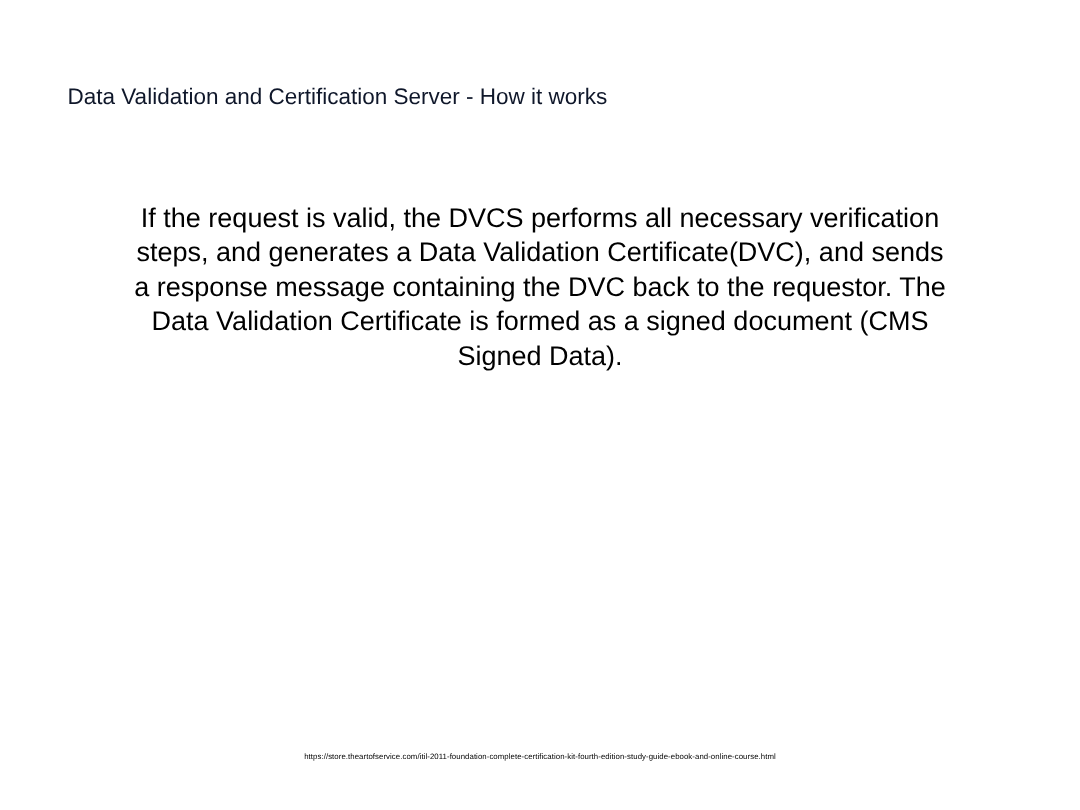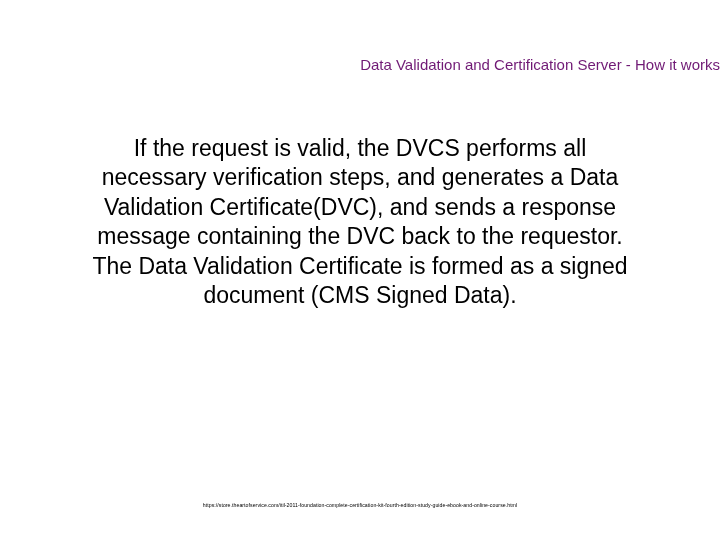--- a/index.html
+++ b/index.html
@@ -14,32 +14,33 @@
     width: 720px;
     height: 540px;
     position: relative;
     padding: 0;
   }
   .title {
     position: absolute;
     top: 56px;
     left: 0;
     right: 0;
-    text-align: right;
+    text-align: left;
     font-size: 15px;
-    color: #701a75;
+    color: #0f172a;
     font-weight: 400;
+    padding-left: 45px;
   }
   .body-text {
     position: absolute;
     top: 134px;
     left: 86px;
     right: 86px;
     text-align: center;
-    font-size: 23px;
+    font-size: 18px;
     line-height: 1.28;
     color: #000;
     font-weight: 400;
   }
   .footer-url {
     position: absolute;
     bottom: 32px;
     left: 0;
     right: 0;
     text-align: center;

